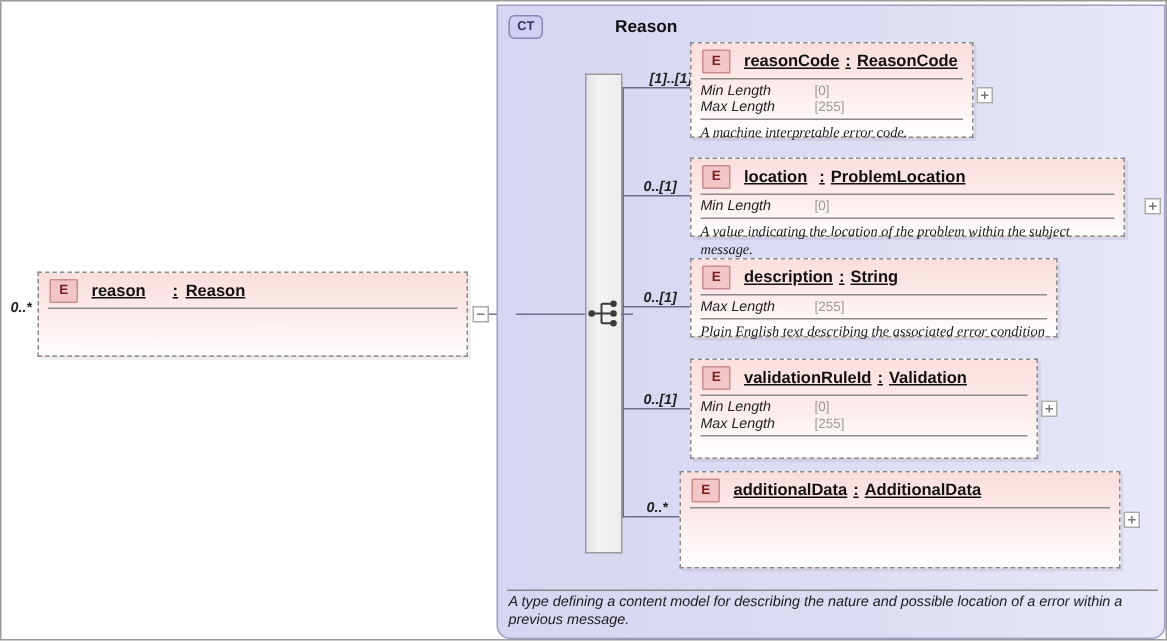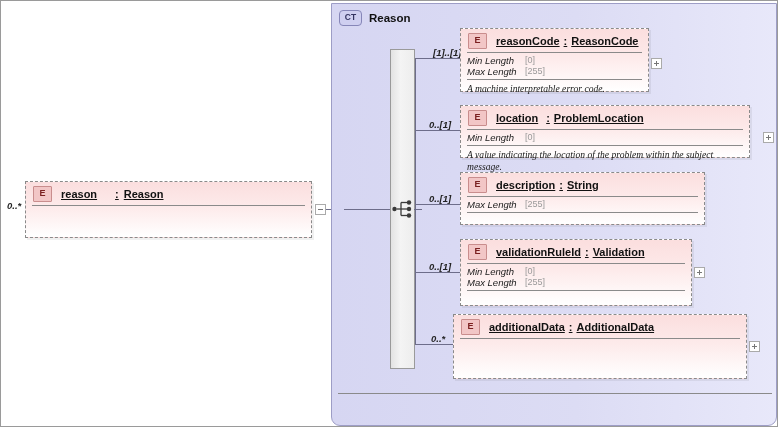--- a/index.html
+++ b/index.html
@@ -19,40 +19,40 @@
         background:linear-gradient(to bottom,#fbdede 0%,#fdeaea 45%,#ffffff 100%);
         box-shadow:2px 2px 0 rgba(0,0,0,.06);}
   .ehead{display:flex;align-items:center;padding:4px 8px 3px 7px;}
   .eicon{width:17px;height:14px;border:1px solid #c98d8d;background:#f2c6c6;
          color:#7a2020;font-size:9px;font-weight:bold;line-height:12px;
          text-align:center;border-radius:1px;margin-right:9px;flex:none;
          font-family:"Liberation Sans",sans-serif;}
   .ename{font-size:11px;font-weight:bold;color:#111;white-space:nowrap;text-decoration:underline;}
   .esep{height:1px;background:#8a8a8a;margin:0 6px;}
   .facets{padding:2px 6px 2px 6px;}
-  .frow{display:flex;font-size:9.5px;line-height:11px;font-style:italic;color:#222;}
+  .frow{display:flex;font-size:9.5px;line-height:11px;font-style:italic;color:#222;gap:18px;}
   .flabel{width:58px;flex:none;}
   .fval{color:#9a9a9a;font-style:normal;font-size:9px;}
   .edoc{padding:3px 6px 4px 6px;font-size:9.6px;line-height:11.6px;
         font-style:italic;color:#1a1a1a;font-family:Liberation Serif, serif;}
   .plus{position:absolute;width:11px;height:11px;border:1px solid #aaa;
         background:#fff;box-sizing:border-box;}
   .plus:before,.plus:after{content:"";position:absolute;background:#777;}
   .plus:before{left:2px;top:4px;width:5px;height:1px;}
   .plus:after{left:4px;top:2px;width:1px;height:5px;}
   .minus{position:absolute;width:11px;height:11px;border:1px solid #aaa;
         background:#fff;box-sizing:border-box;}
   .minus:before{content:"";position:absolute;left:2px;top:4px;width:5px;height:1px;background:#777;}
 
   
   #ct-container{position:absolute;left:330px;top:2px;width:446px;height:423px;
       box-sizing:border-box;
       background:linear-gradient(to right,#d6d6f2 0%,#dcdcf4 55%,#e8e8fa 100%);
       border:1px solid #9d9dc6;border-radius:0 0 9px 9px;}
-  #ct-badge{position:absolute;left:7px;top:6px;display:flex;align-items:center;}
+  #ct-badge{position:absolute;left:7px;top:6px;display:flex;align-items:center;gap:41px;}
   .cticon{width:21px;height:14px;border:1px solid #8686b8;background:#cfcff0;
           color:#33335f;font-size:8.5px;font-weight:bold;line-height:12px;
           text-align:center;border-radius:4px;margin-right:7px;}
   #ct-title{font-size:11.5px;font-weight:bold;color:#111;}
   #ct-sep{position:absolute;left:6px;top:389px;width:434px;height:1px;background:#8a8a8a;}
   #ct-doc{position:absolute;left:7px;top:392px;width:432px;font-size:9.6px;
           line-height:11.6px;font-style:italic;color:#1a1a1a;}
 
   
   #seq-col{position:absolute;left:389px;top:48px;width:25px;height:320px;
@@ -87,20 +87,21 @@
   <div class="minus" style="left:314px;top:203px;"></div>
 
   <div class="ln lnh" style="left:325px;top:208px;width:18px;"></div>
 
   <div id="ct-container">
     <div id="ct-badge">
       <div class="cticon">CT</div>
       <span id="ct-title">Reason</span>
     </div>
     <div id="ct-sep"></div>
+    <div id="ct-doc">A type defining a content model for describing the nature and possible location of a error within a previous message.</div>
   </div>
 
   <div id="seq-col"></div>
   <svg id="seq-icon" viewBox="0 0 22 20">
     <circle cx="2.5" cy="10" r="2.2" fill="#3a3a3a"></circle>
     <line x1="4.5" y1="10" x2="9" y2="10" stroke="#3a3a3a" stroke-width="1.3"></line>
     <line x1="9" y1="3.5" x2="9" y2="16.5" stroke="#3a3a3a" stroke-width="1.3"></line>
     <line x1="9" y1="3.5" x2="15" y2="3.5" stroke="#3a3a3a" stroke-width="1.3"></line>
     <line x1="9" y1="10" x2="15" y2="10" stroke="#3a3a3a" stroke-width="1.3"></line>
     <line x1="9" y1="16.5" x2="15" y2="16.5" stroke="#3a3a3a" stroke-width="1.3"></line>
@@ -170,20 +171,21 @@
       <span class="ename">String</span>
     </div>
     <div class="esep"></div>
     <div class="facets">
       <div class="frow">
         <span class="flabel">Max Length</span>
         <span class="fval">[255]</span>
       </div>
     </div>
     <div class="esep"></div>
+    <div class="edoc">Plain English text describing the associated error condition</div>
   </div>
 
   <div class="ln lnh" style="left:414px;top:271px;width:45px;"></div>
   <div class="card" style="left:428px;top:260px;">0..[1]</div>
   <div class="ebox" style="left:459px;top:238px;width:232px;height:67px;">
     <div class="ehead">
       <div class="eicon">E</div>
       <span class="ename">validationRuleId</span>
       <span class="ename" style="margin:0 4px;">:</span>
       <span class="ename">Validation</span>

